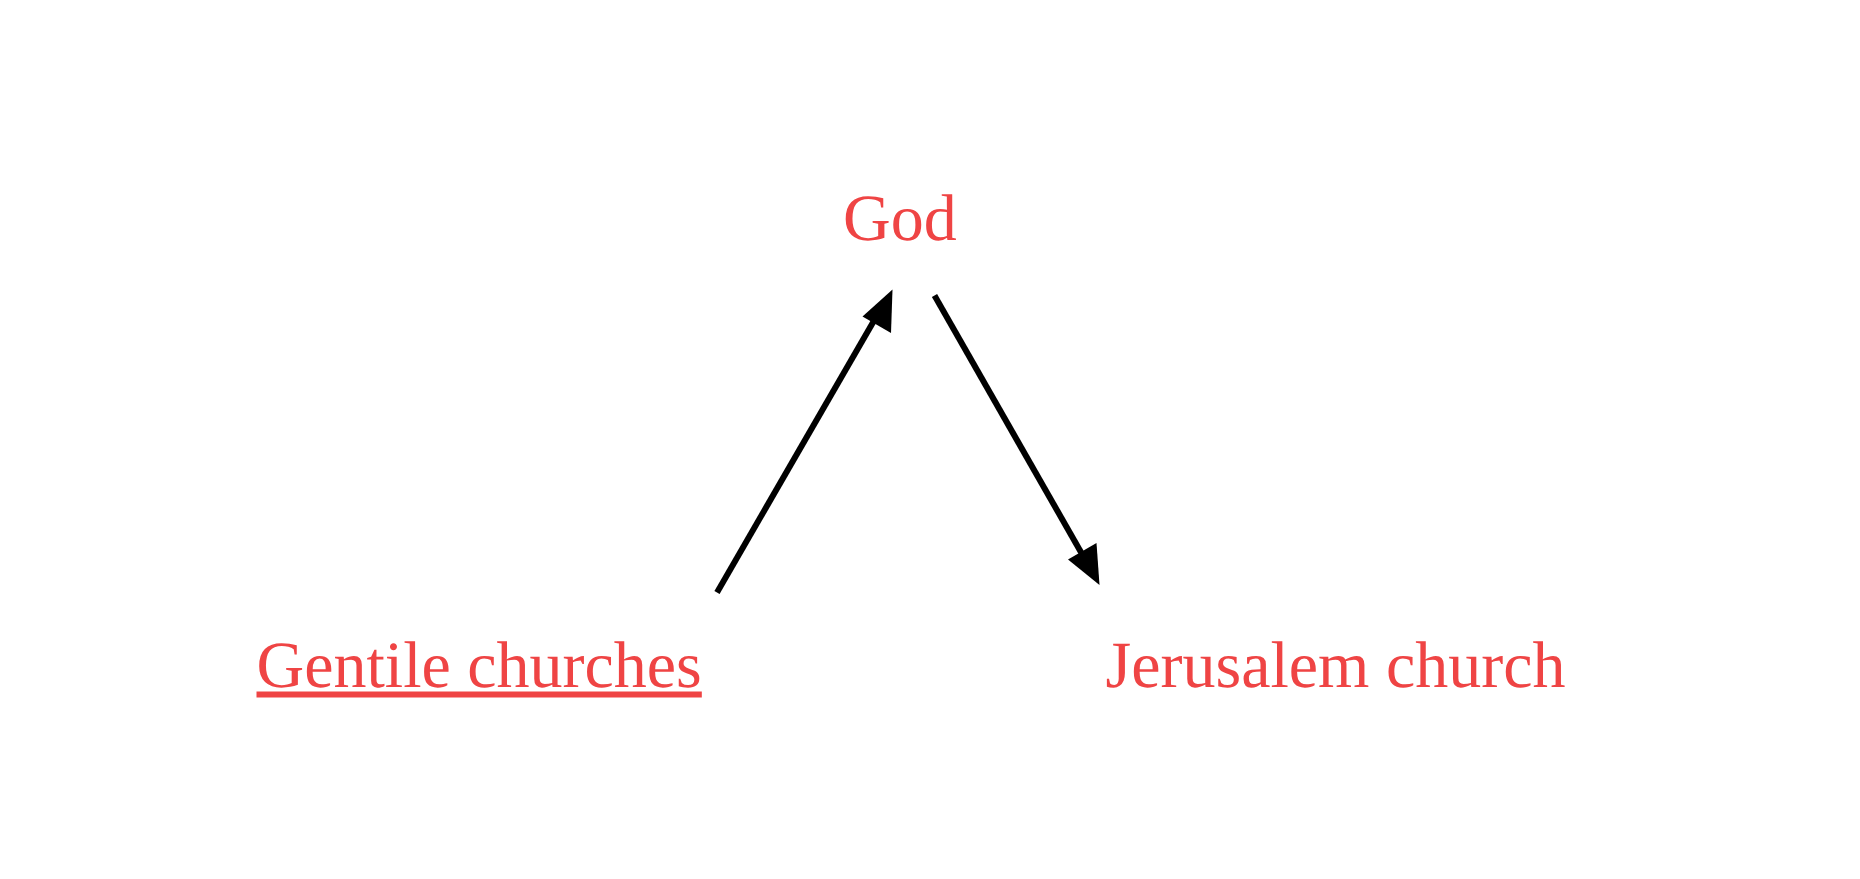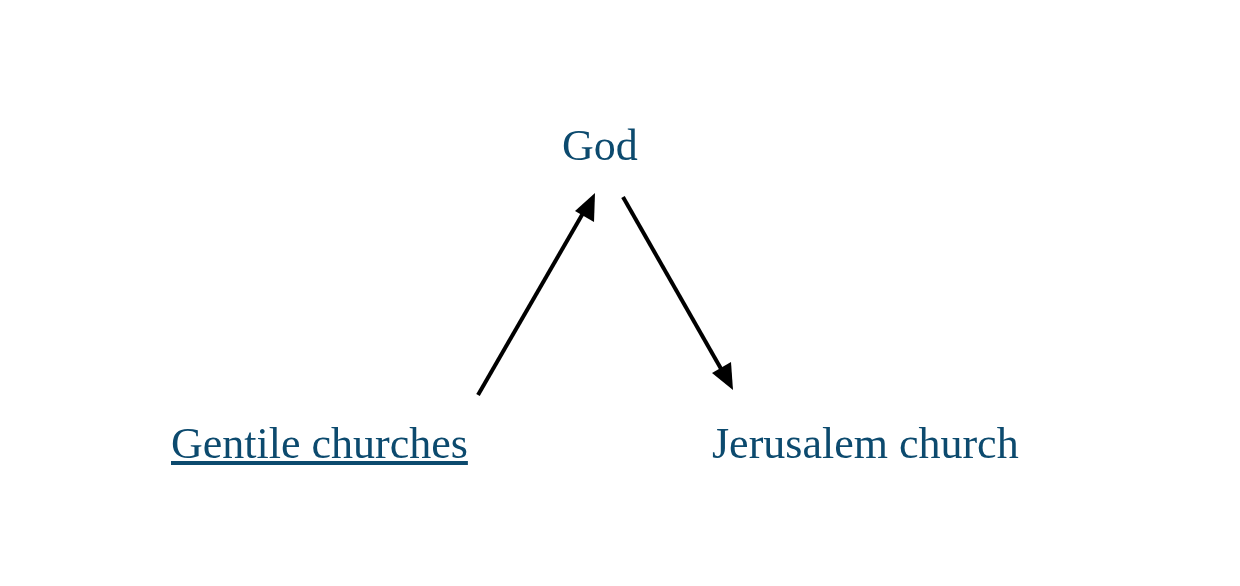--- a/index.html
+++ b/index.html
@@ -1,27 +1,27 @@
 <!DOCTYPE html>
 <html><head>
   <meta charset="utf-8">
   <style>
     html, body { margin: 0; padding: 0; background: #ffffff; }
     body { width: 1240px; height: 586px; position: relative; overflow: hidden; }
     .node {
       position: absolute;
       font-family: "Liberation Serif", "DejaVu Serif", serif;
       font-size: 44px;
-      color: #0c4a6e;
+      color: #ef4444;
       white-space: nowrap;
       line-height: 1;
     }
     #n-god { left: 562px; top: 124px; }
     #n-gentile { left: 171px; top: 422px; text-decoration: underline; }
-    #n-jerusalem { left: 712px; top: 422px; }
+    #n-jerusalem { left: 737px; top: 422px; }
     svg.arrows { position: absolute; left: 0; top: 0; }
   </style>
 </head>
 <body>
 
 <div id="n-god" class="node">God</div>
 <div id="n-gentile" class="node">Gentile churches</div>
 <div id="n-jerusalem" class="node">Jerusalem church</div>
 
 <svg class="arrows" width="1240" height="586" viewBox="0 0 1240 586">

